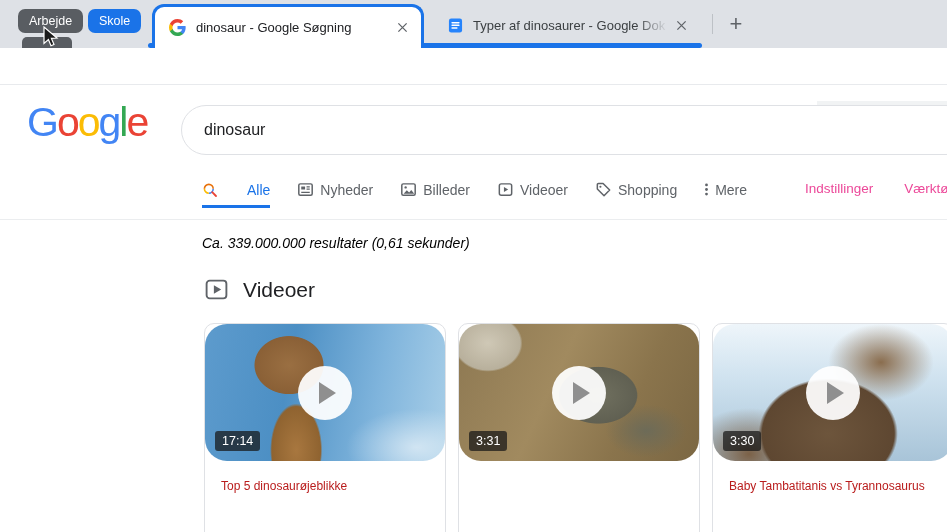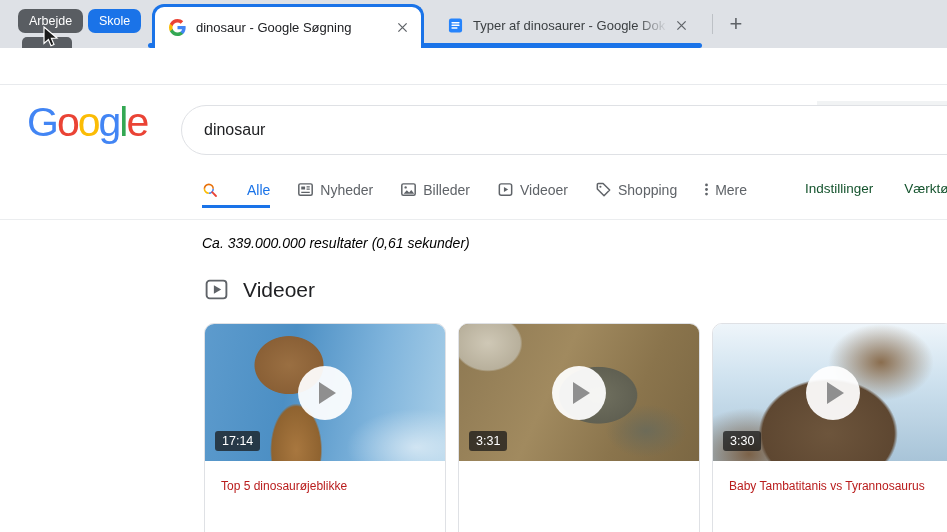--- a/index.html
+++ b/index.html
@@ -48,31 +48,31 @@
   .glogo { position:absolute; left:27px; top:14px; font-size:41px; font-weight:500; letter-spacing:-2px; cursor:pointer; }
   .searchbox { position:absolute; left:181px; top:20px; width:790px; height:50px; background:#fff;
     border:1px solid #dfe1e5; border-radius:26px; display:flex; align-items:center; padding:0 22px; }
   .searchbox .query { font-size:16px; color:#202124; }
 
   .serp-nav { position:absolute; left:202px; top:96px; display:flex; gap:27px; align-items:flex-end; }
   .serp-tab { display:flex; align-items:center; gap:6px; font-size:14px; color:#5f6368;
     padding-bottom:10px; cursor:pointer; white-space:nowrap; }
   .serp-tab.active { color:#1a73e8; border-bottom:3px solid #1a73e8; padding-bottom:7px;gap:29px; }
   .serp-nav-right { position:absolute; left:805px; top:96px; display:flex; gap:31px; }
-  .serp-nav-right .rlink { font-size:13.5px; color:#14532d; cursor:pointer; white-space:nowrap; }
+  .serp-nav-right .rlink { font-size:13.5px; color:#ec4899; cursor:pointer; white-space:nowrap; }
   .serp-divider { position:absolute; left:0; top:134px; width:947px; height:1px; background:#ebedef; }
   .stats { position:absolute; left:202px; top:150px; font-size:14px; color:#000000;font-style:italic; }
 
   .videos-header { position:absolute; left:204px; top:192px; display:flex; align-items:center; gap:14px; }
   .videos-header .vh-title { font-size:21px; color:#202124; }
 
   .cards { position:absolute; left:204px; top:238px; display:flex; gap:12px; }
   .vcard { width:242px; height:220px; border:1px solid #dfe1e5; border-radius:10px; overflow:hidden;
     background:#fff; flex:0 0 auto; cursor:pointer; }
-  .vthumb { position:relative; width:100%; height:137px; }
+  .vthumb { position:relative; width:100%; height:137px;border-radius:22px; }
   .thumb1 { background:
     radial-gradient(ellipse 50px 42px at 35% 30%, #9a6f42 0%, #8a6036 68%, rgba(0,0,0,0) 70%),
     radial-gradient(ellipse 42px 75px at 38% 92%, #a8773f 0%, #8f6330 58%, rgba(0,0,0,0) 62%),
     radial-gradient(ellipse 100px 55px at 88% 90%, rgba(255,255,255,.55), rgba(255,255,255,0) 70%),
     linear-gradient(100deg, #5d9bcd 0%, #4c8fc4 35%, #7fb4dc 70%, #a9cfe8 100%); }
   .thumb2 { background:
     radial-gradient(ellipse 62px 45px at 58% 52%, #70705f 0%, #606052 62%, rgba(0,0,0,0) 64%),
     radial-gradient(ellipse 58px 38px at 78% 78%, #6d6b58 0%, rgba(0,0,0,0) 70%),
     radial-gradient(ellipse 56px 46px at 12% 14%, #cfc8b6 0%, #b8b09c 58%, rgba(0,0,0,0) 62%),
     linear-gradient(115deg, #8d7852 0%, #a18a5f 40%, #8a744c 70%, #7b6743 100%); }

